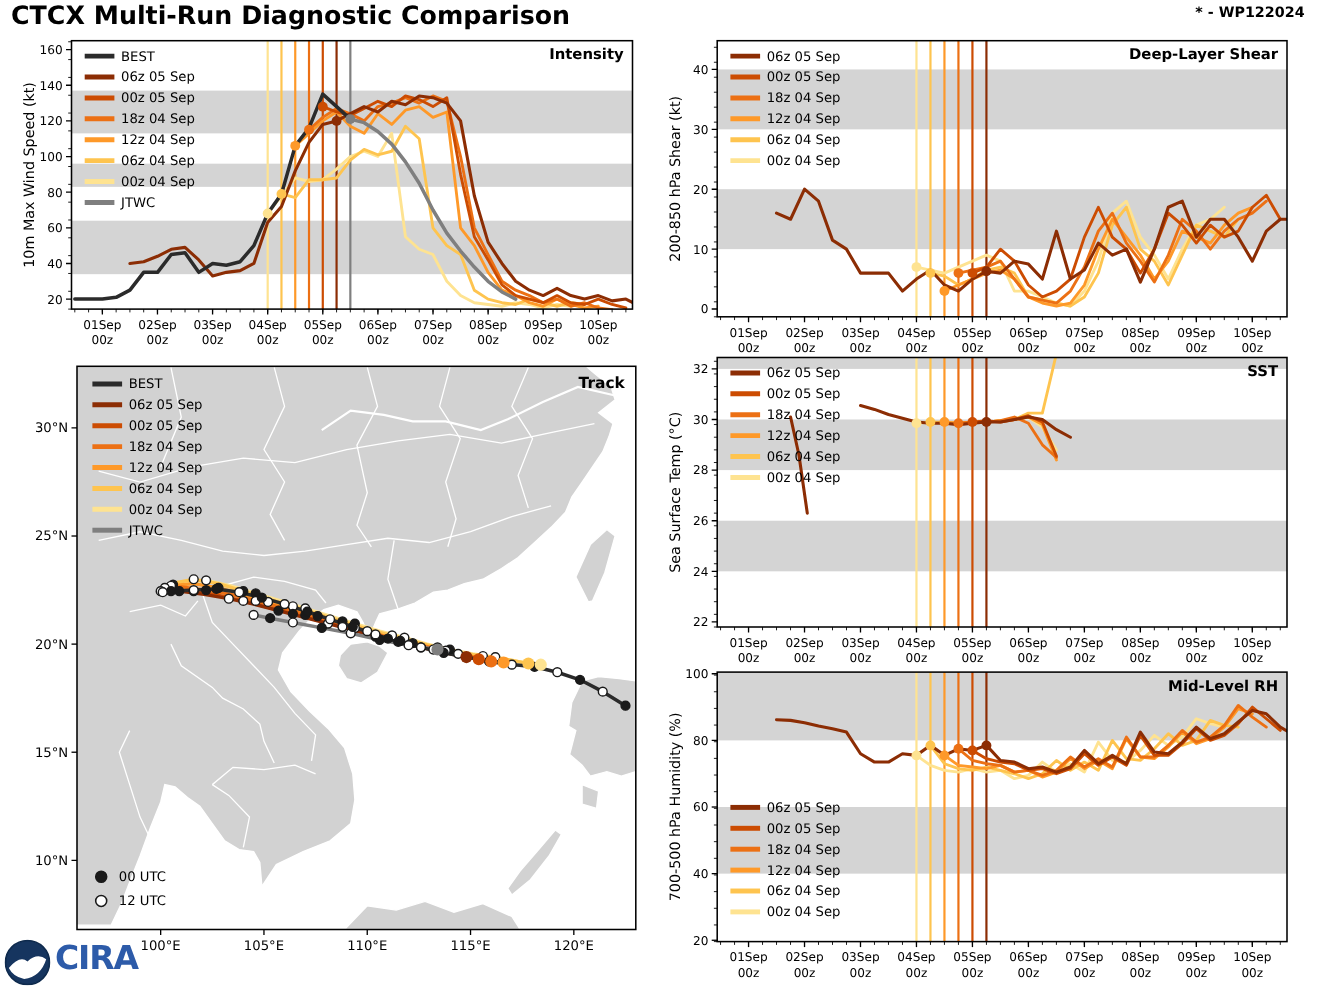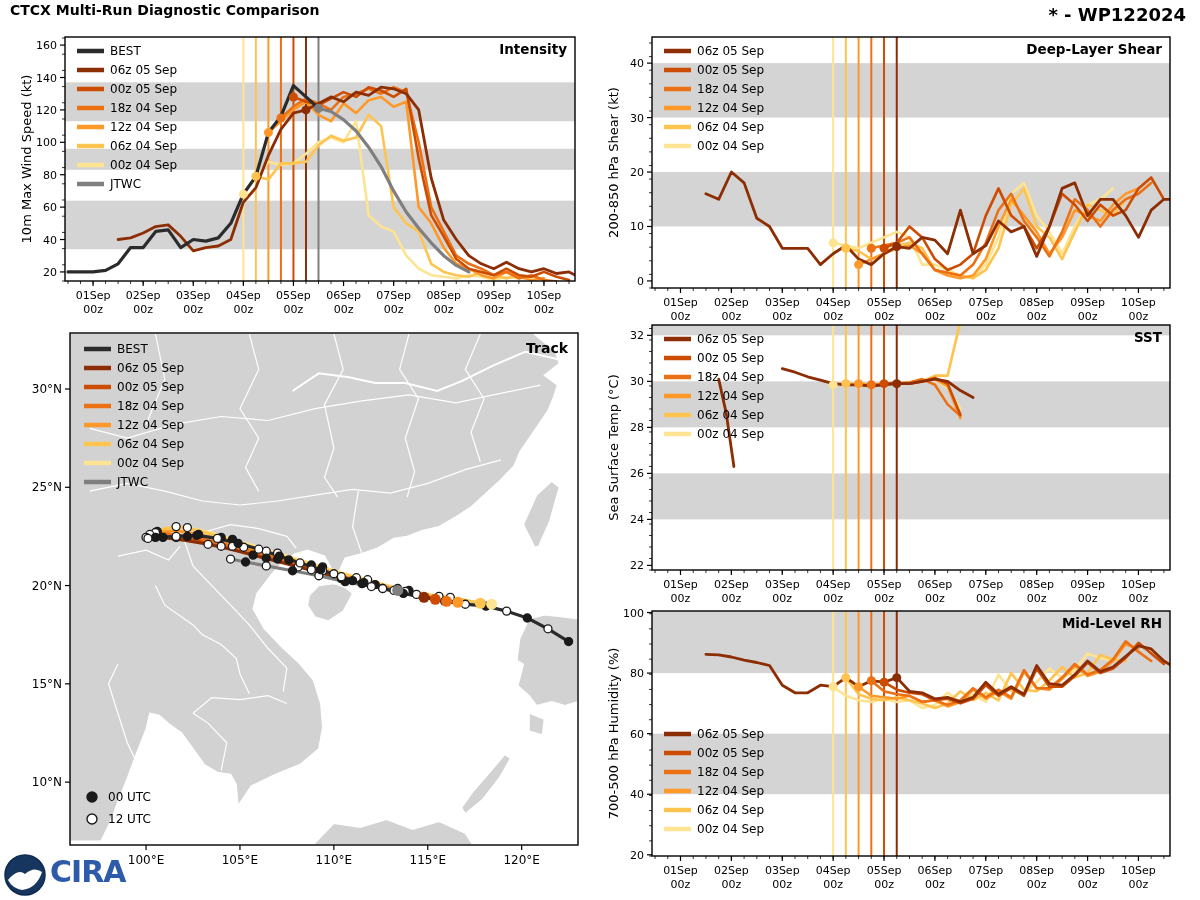--- a/index.html
+++ b/index.html
@@ -1,19 +1,19 @@
 <!DOCTYPE html>
 <html><head>
 <meta charset="utf-8">
 <style>
   html,body{margin:0;padding:0;background:#ffffff;}
   #figure{position:relative;width:1200px;height:900px;background:#ffffff;
           font-family:"DejaVu Sans", sans-serif;overflow:hidden;}
-  #page-title{position:absolute;left:10px;top:2px;font-size:14px;font-weight:bold;color:#000;}
-  #storm-id{position:absolute;right:14px;top:4px;font-size:18px;font-weight:bold;color:#000;}
+  #page-title{position:absolute;left:10px;top:2px;font-size:23px;font-weight:bold;color:#000;}
+  #storm-id{position:absolute;right:14px;top:4px;font-size:13px;font-weight:bold;color:#000;}
   .panel{position:absolute;}
   #p-intensity{left:0;top:28px;}
   #p-track{left:0;top:328px;}
   #p-shear{left:600px;top:28px;}
   #p-sst{left:600px;top:320px;}
   #p-rh{left:600px;top:604px;}
   #logos{position:absolute;left:4px;top:854px;width:160px;height:44px;display:flex;align-items:flex-start;gap:4px;}
   #cira-text{font-size:30px;font-weight:bold;color:#2d5ba9;letter-spacing:-1px;font-family:"DejaVu Sans",sans-serif;}
   svg text{font-family:"DejaVu Sans", sans-serif;}
 </style>

